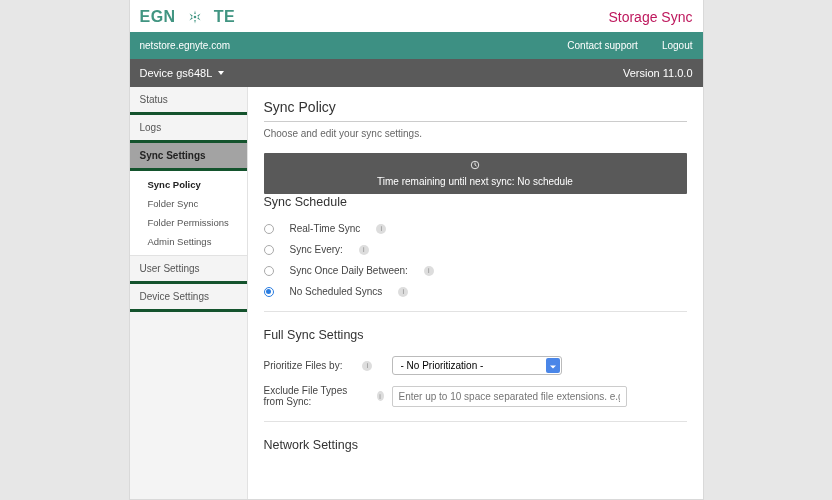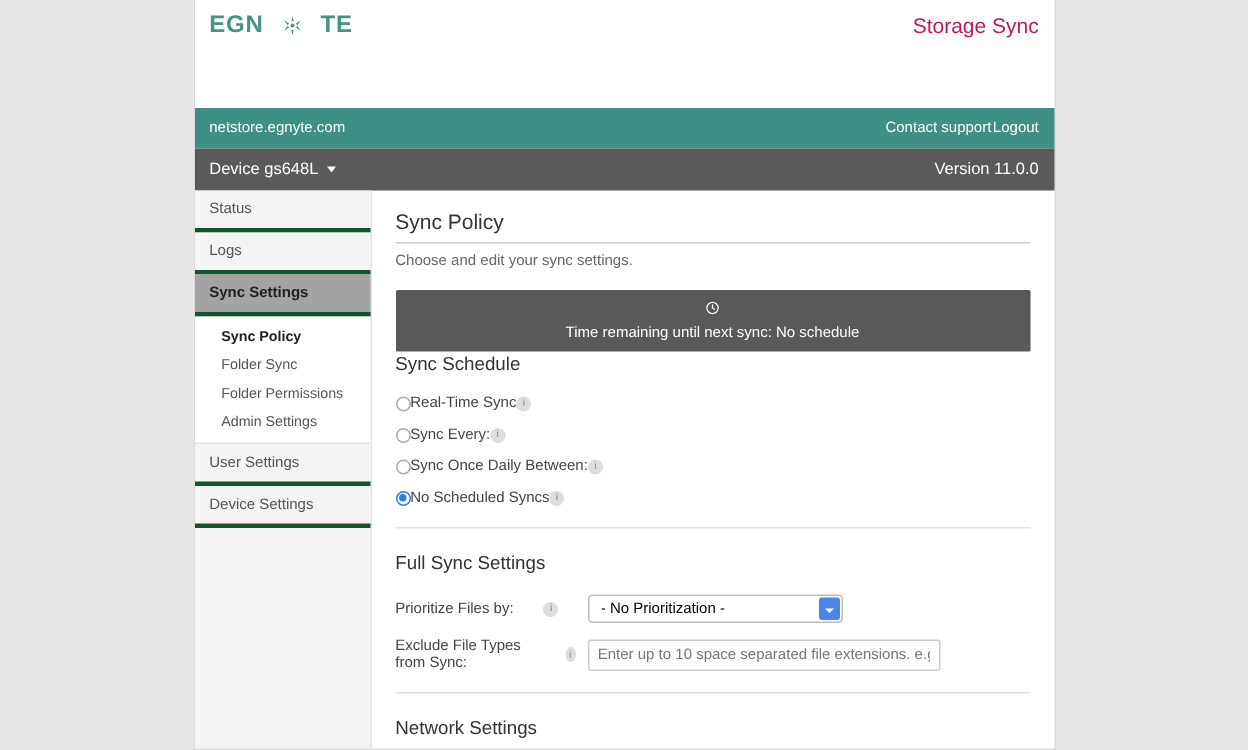--- a/index.html
+++ b/index.html
@@ -3,41 +3,41 @@
 <meta charset="utf-8">
 <style>
   * { box-sizing: border-box; margin: 0; padding: 0; }
   html, body { width: 832px; height: 500px; font-family: "Helvetica Neue", Arial, sans-serif; font-size: 11px; color: #444; background: #e7e7e7; overflow: hidden; }
   .page { width: 832px; height: 500px; display: flex; justify-content: center; }
   .container { width: 575px; background: #fff; height: 100%; border: 1px solid #d9d9d9; border-top: none; display: flex; flex-direction: column; }
   .header { display: flex; align-items: center; justify-content: space-between; padding: 8px 10px 6px 10px; }
   .logo { display: flex; align-items: center; gap: 12px; font-weight: 700; font-size: 16px; color: #419582; letter-spacing: 0.5px; }
   .logo svg { vertical-align: middle; }
   .app-title { font-size: 14px; color: #be185d; font-weight: 300; }
-  .url-bar { background: #3d9083; color: #fff; padding: 8px 10px; display: flex; justify-content: space-between; align-items: center; font-size: 10px; margin-top: 40px; }
-  .url-bar .right { display: flex; gap: 1px; }
+  .url-bar { background: #3d9083; color: #fff; padding: 8px 10px; display: flex; justify-content: space-between; align-items: center; font-size: 10px; }
+  .url-bar .right { display: flex; gap: 24px; }
   .url-bar .right span { cursor: pointer; }
   .device-bar { background: #5a5a5a; color: #fff; padding: 8px 10px; display: flex; justify-content: space-between; align-items: center; font-size: 11px; }
   .device-bar .left { display: flex; align-items: center; gap: 4px; cursor: pointer; }
   .chevron-down { width: 0; height: 0; border-left: 3px solid transparent; border-right: 3px solid transparent; border-top: 4px solid #fff; display: inline-block; margin-left: 2px; }
   .body { display: flex; flex: 1; overflow: hidden; }
   .sidebar { width: 118px; background: #f4f4f4; border-right: 1px solid #e2e2e2; font-size: 10px; }
   .sidebar .top-item, .sidebar .group-title { padding: 7px 10px; border-bottom: 3px solid #14532d; color: #555; cursor: pointer; background: #f4f4f4; }
   .sidebar .group-title.active { font-weight: 700; color: #222; background: #a3a3a3; }
   .sidebar .sub-items { background: #fff; border-bottom: 1px solid #e2e2e2; padding: 4px 0; }
   .sidebar .sub-item { padding: 4px 10px 4px 18px; color: #555; cursor: pointer; font-size: 9.5px; }
   .sidebar .sub-item.active { font-weight: 700; color: #222; }
   .content { flex: 1; padding: 12px 16px; overflow-y: auto; }
   .content::-webkit-scrollbar { width: 0; }
   h2.page-title { font-size: 14px; font-weight: 400; color: #333; padding-bottom: 6px; border-bottom: 1px solid #ccc; margin-bottom: 6px; }
   .subtitle { font-size: 10px; color: #666; margin-bottom: 14px; }
   .notice { background: #595959; color: #fff; padding: 7px 10px; font-size: 10px; display: flex; align-items: center; gap: 6px; margin-bottom: 1px; border-radius: 1px; flex-direction: column; }
   .clock-icon { width: 10px; height: 10px; }
   h3.section-title { font-size: 12.5px; font-weight: 400; color: #333; margin-bottom: 10px; padding-bottom: 4px; }
-  .radio-row { display: flex; align-items: center; gap: 0; font-size: 10px; color: #444; margin-bottom: 10px; }
+  .radio-row { display: flex; align-items: center; gap: 16px; font-size: 10px; color: #444; margin-bottom: 10px; }
   .radio { width: 10px; height: 10px; border: 1px solid #aaa; border-radius: 50%; display: inline-flex; align-items: center; justify-content: center; cursor: pointer; }
   .radio.checked { border-color: #2a7de1; }
   .radio.checked::after { content: ""; width: 5px; height: 5px; background: #2a7de1; border-radius: 50%; }
   .info-dot { width: 10px; height: 10px; border-radius: 50%; background: #ddd; color: #888; font-size: 7px; display: inline-flex; align-items: center; justify-content: center; cursor: default; }
   hr.sep { border: none; border-top: 1px solid #e2e2e2; margin: 14px 0 16px 0; }
   .field-row { display: flex; align-items: center; gap: 8px; font-size: 10px; margin-bottom: 10px; }
   .field-row .label { width: 120px; display: flex; align-items: center; gap: 20px; color: #444; }
   select.prio { font-size: 10px; padding: 2px 4px; width: 170px; border: 1px solid #bbb; border-radius: 3px; background: #fff; }
   
   .select-wrap { position: relative; display: inline-block; }

